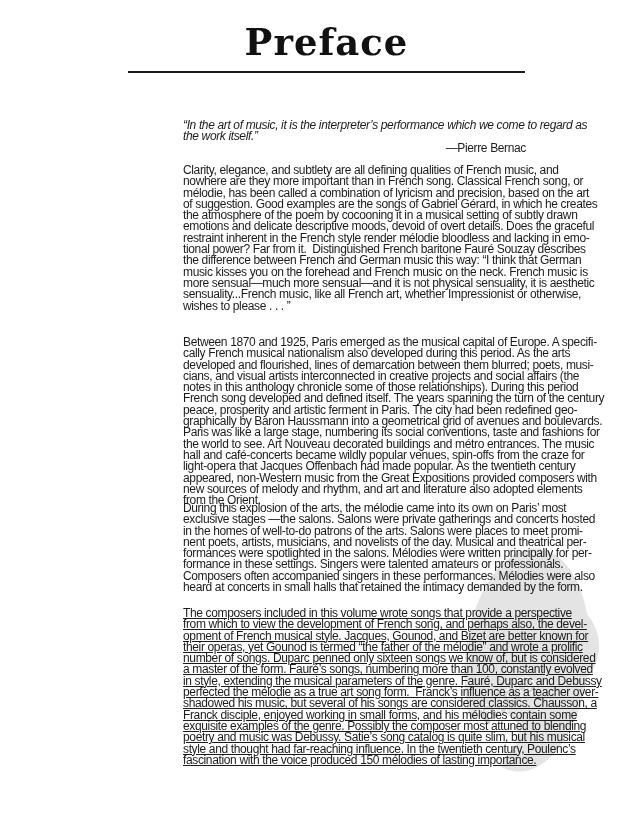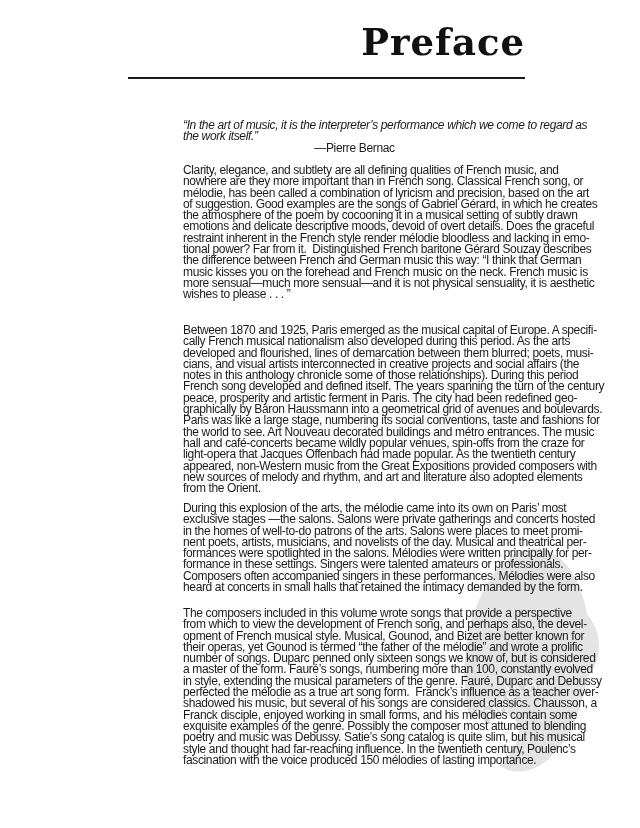--- a/index.html
+++ b/index.html
@@ -17,23 +17,23 @@
     z-index: 0;
     pointer-events: none;
   }
   .content { position: absolute; left: 0; top: 0; width: 640px; height: 828px; z-index: 1; }
 
   .header {
     position: absolute;
     left: 128px;
     top: 21px;
     width: 397px;
-    text-align: right;
+    text-align: center;
     border-bottom: 2px solid #1a1a1a;
-    padding-bottom: 14px;
+    padding-bottom: 8px;
   }
   .title {
     margin: 0;
     font-family: "DejaVu Serif", serif;
     font-weight: 700;
     font-size: 37px;
     line-height: 42px;
     letter-spacing: 1px;
     color: #111111;
   }
@@ -54,28 +54,28 @@
     position: absolute;
     left: 158px;
     top: 120px;
     font-style: italic;
   }
   .attribution {
     position: absolute;
     left: 158px;
     top: 143px;
     width: 343px;
-    text-align: center;
+    text-align: right;
     line-height: 11.3px;
   }
   .para { position: absolute; left: 158px; }
   .para-1 { top: 165px; }
-  .para-2 { top: 325px; }
+  .para-2 { top: 337px; }
   .para-3 { top: 503px; }
-  .para-4 { top: 608px; }
+  .para-4 { top: 608px; text-decoration: underline; }
 
   .wm-text {
     font-family: "Liberation Sans", sans-serif;
     font-weight: bold;
     font-size: 30px;
     letter-spacing: 1px;
     paint-order: stroke;
     stroke: #ffffff;
     stroke-width: 2px;
   }
@@ -107,24 +107,25 @@
     <div class="attribution bodytext">—Pierre Bernac</div>
 
     <div class="para para-1 bodytext">
         <div class="tline">Clarity, elegance, and subtlety are all defining qualities of French music, and</div>
         <div class="tline">nowhere are they more important than in French song. Classical French song, or</div>
         <div class="tline">mélodie, has been called a combination of lyricism and precision, based on the art</div>
         <div class="tline">of suggestion. Good examples are the songs of Gabriel Gérard, in which he creates</div>
         <div class="tline">the atmosphere of the poem by cocooning it in a musical setting of subtly drawn</div>
         <div class="tline">emotions and delicate descriptive moods, devoid of overt details. Does the graceful</div>
         <div class="tline">restraint inherent in the French style render mélodie bloodless and lacking in emo-</div>
-        <div class="tline">tional power? Far from it.  Distinguished French baritone Gérard Souzay describes</div>
+        <div class="tline">tional power? Far from it.  Distinguished French baritone Fauré Souzay describes</div>
         <div class="tline">the difference between French and German music this way: “I think that German</div>
         <div class="tline">music kisses you on the forehead and French music on the neck. French music is</div>
         <div class="tline">more sensual—much more sensual—and it is not physical sensuality, it is aesthetic</div>
+        <div class="tline">sensuality...French music, like all French art, whether Impressionist or otherwise,</div>
         <div class="tline">wishes to please . . . ”</div>
       </div>
     <div class="para para-2 bodytext">
         <div class="tline">Between 1870 and 1925, Paris emerged as the musical capital of Europe. A specifi-</div>
         <div class="tline">cally French musical nationalism also developed during this period. As the arts</div>
         <div class="tline">developed and flourished, lines of demarcation between them blurred; poets, musi-</div>
         <div class="tline">cians, and visual artists interconnected in creative projects and social affairs (the</div>
         <div class="tline">notes in this anthology chronicle some of those relationships). During this period</div>
         <div class="tline">French song developed and defined itself. The years spanning the turn of the century</div>
         <div class="tline">peace, prosperity and artistic ferment in Paris. The city had been redefined geo-</div>
@@ -143,21 +144,21 @@
         <div class="tline">in the homes of well-to-do patrons of the arts. Salons were places to meet promi-</div>
         <div class="tline">nent poets, artists, musicians, and novelists of the day. Musical and theatrical per-</div>
         <div class="tline">formances were spotlighted in the salons. Mélodies were written principally for per-</div>
         <div class="tline">formance in these settings. Singers were talented amateurs or professionals.</div>
         <div class="tline">Composers often accompanied singers in these performances. Mélodies were also</div>
         <div class="tline">heard at concerts in small halls that retained the intimacy demanded by the form.</div>
       </div>
     <div class="para para-4 bodytext">
         <div class="tline">The composers included in this volume wrote songs that provide a perspective</div>
         <div class="tline">from which to view the development of French song, and perhaps also, the devel-</div>
-        <div class="tline">opment of French musical style. Musical, Gounod, and Bizet are better known for</div>
+        <div class="tline">opment of French musical style. Jacques, Gounod, and Bizet are better known for</div>
         <div class="tline">their operas, yet Gounod is termed “the father of the mélodie” and wrote a prolific</div>
         <div class="tline">number of songs. Duparc penned only sixteen songs we know of, but is considered</div>
         <div class="tline">a master of the form. Fauré’s songs, numbering more than 100, constantly evolved</div>
         <div class="tline">in style, extending the musical parameters of the genre. Fauré, Duparc and Debussy</div>
         <div class="tline">perfected the mélodie as a true art song form.  Franck’s influence as a teacher over-</div>
         <div class="tline">shadowed his music, but several of his songs are considered classics. Chausson, a</div>
         <div class="tline">Franck disciple, enjoyed working in small forms, and his mélodies contain some</div>
         <div class="tline">exquisite examples of the genre. Possibly the composer most attuned to blending</div>
         <div class="tline">poetry and music was Debussy. Satie’s song catalog is quite slim, but his musical</div>
         <div class="tline">style and thought had far-reaching influence. In the twentieth century, Poulenc’s</div>

